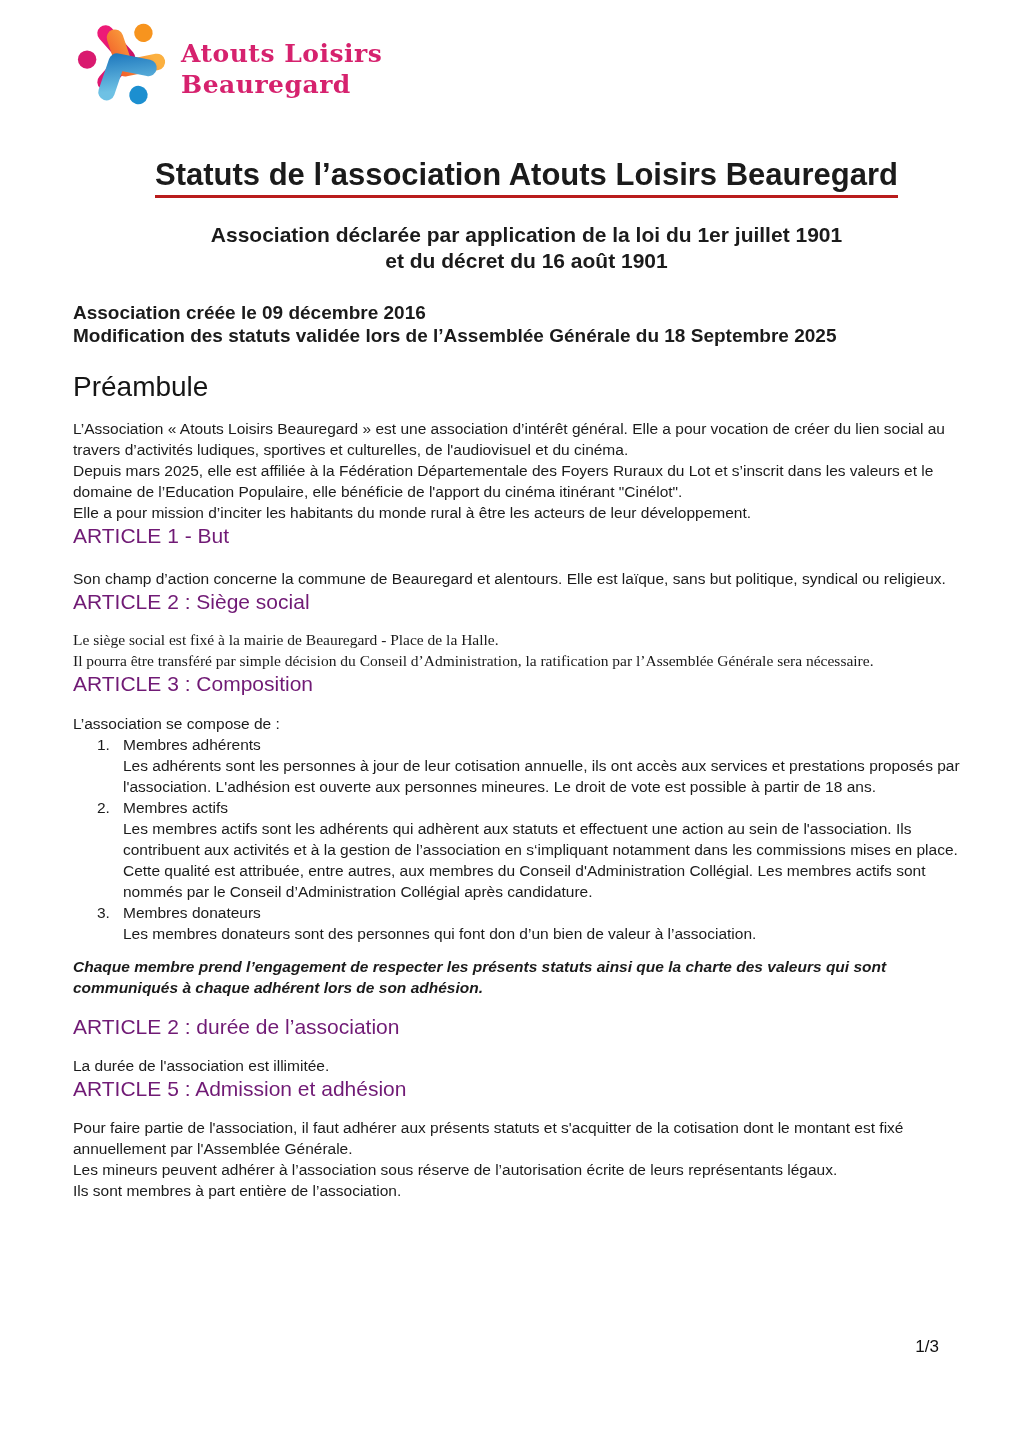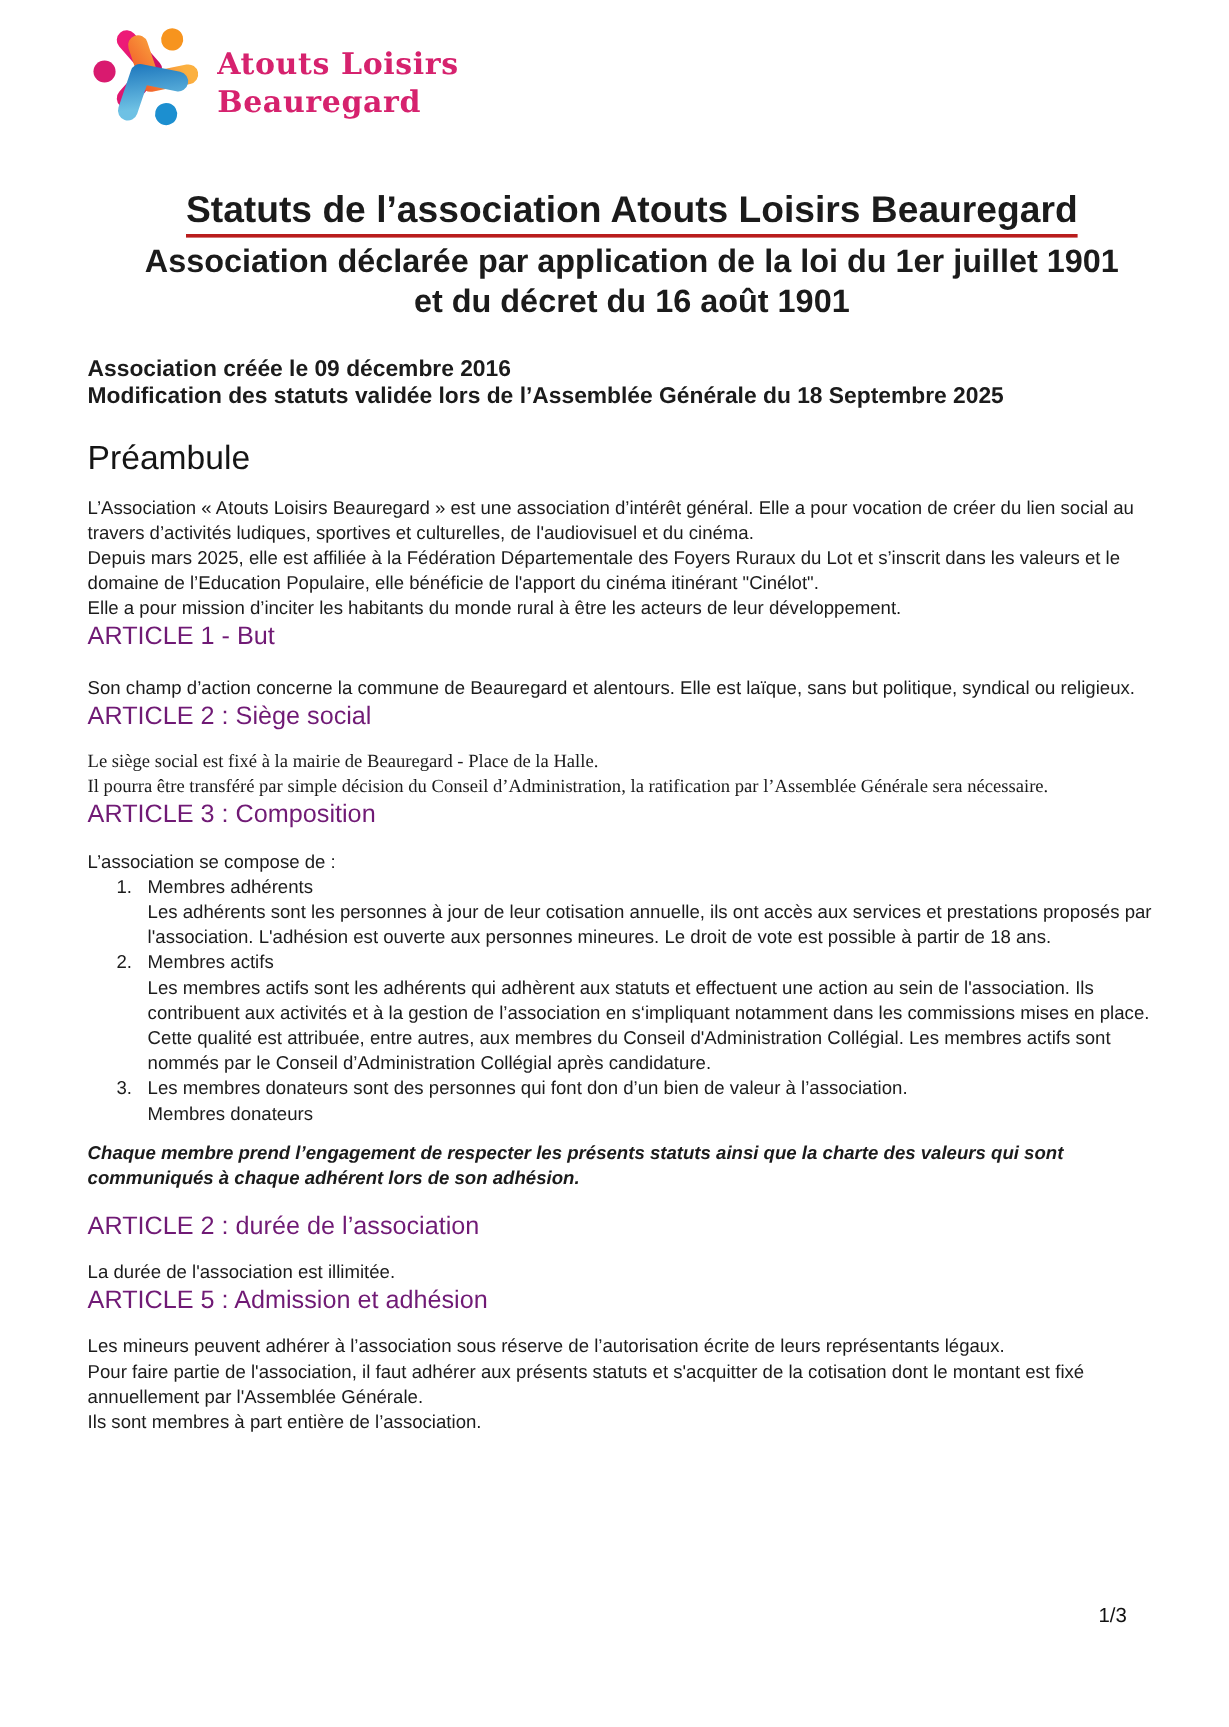--- a/index.html
+++ b/index.html
@@ -32,21 +32,21 @@
 
   
   .title-block { margin-top:44px; text-align:center; }
   .doc-title {
     font-size:31px; font-weight:bold; line-height:1.12;
     display:inline-block;
     border-bottom:3px solid #b91c1c;
     padding-bottom:2px;
     white-space:nowrap;
   }
-  .doc-subtitle { font-size:27px; font-weight:bold; line-height:1.24; margin-top:4px; }
+  .doc-subtitle { font-size:21px; font-weight:bold; line-height:1.24; margin-top:24px; }
 
   
   .info-block { margin-top:27px; font-size:19px; font-weight:bold; line-height:23px; }
 
   
   h2.section-heading { font-size:28px; font-weight:400; margin:23px 0 0; line-height:1.2; color:#151515; }
   h3.article-heading { font-size:21px; font-weight:400; line-height:1.25; color:#701a75; margin:0; }
 
   
   .body-text, .body-text p { font-size:15.5px; line-height:21px; margin:0; }
@@ -168,35 +168,35 @@
         <span class="num">2.</span>
         <div class="obody">
           <p>Membres actifs</p>
           <p>Les membres actifs sont les adhérents qui adhèrent aux statuts et effectuent une action au sein de l'association. Ils contribuent aux activités et à la gestion de l’association en s‘impliquant notamment dans les commissions mises en place.</p>
           <p>Cette qualité est attribuée, entre autres, aux membres du Conseil d'Administration Collégial. Les membres actifs sont nommés par le Conseil d’Administration Collégial après candidature.</p>
         </div>
       </div>
       <div class="oitem">
         <span class="num">3.</span>
         <div class="obody">
+          <p>Membres donateurs</p>
           <p>Les membres donateurs sont des personnes qui font don d’un bien de valeur à l’association.</p>
-          <p>Membres donateurs</p>
         </div>
       </div>
     </div>
   </div>
   <p class="note">Chaque membre prend l’engagement de respecter les présents statuts ainsi que la charte des valeurs qui sont communiqués à chaque adhérent lors de son adhésion.</p>
 
   <h3 class="article-heading mt-a4h">ARTICLE 2 : durée de l’association</h3>
   <div class="body-text mt-a4p">
     <p>La durée de l'association est illimitée.</p>
   </div>
 
   <h3 class="article-heading mt-a5h">ARTICLE 5 : Admission et adhésion</h3>
   <div class="body-text mt-a5p">
+    <p>Pour faire partie de l'association, il faut adhérer aux présents statuts et s'acquitter de la cotisation dont le montant est fixé annuellement par l'Assemblée Générale.</p>
     <p>Les mineurs peuvent adhérer à l’association sous réserve de l’autorisation écrite de leurs représentants légaux.</p>
-    <p>Pour faire partie de l'association, il faut adhérer aux présents statuts et s'acquitter de la cotisation dont le montant est fixé annuellement par l'Assemblée Générale.</p>
     <p>Ils sont membres à part entière de l’association.</p>
   </div>
 
   <div class="page-number">1/3</div>
 
 </div>
 
 </body></html>

